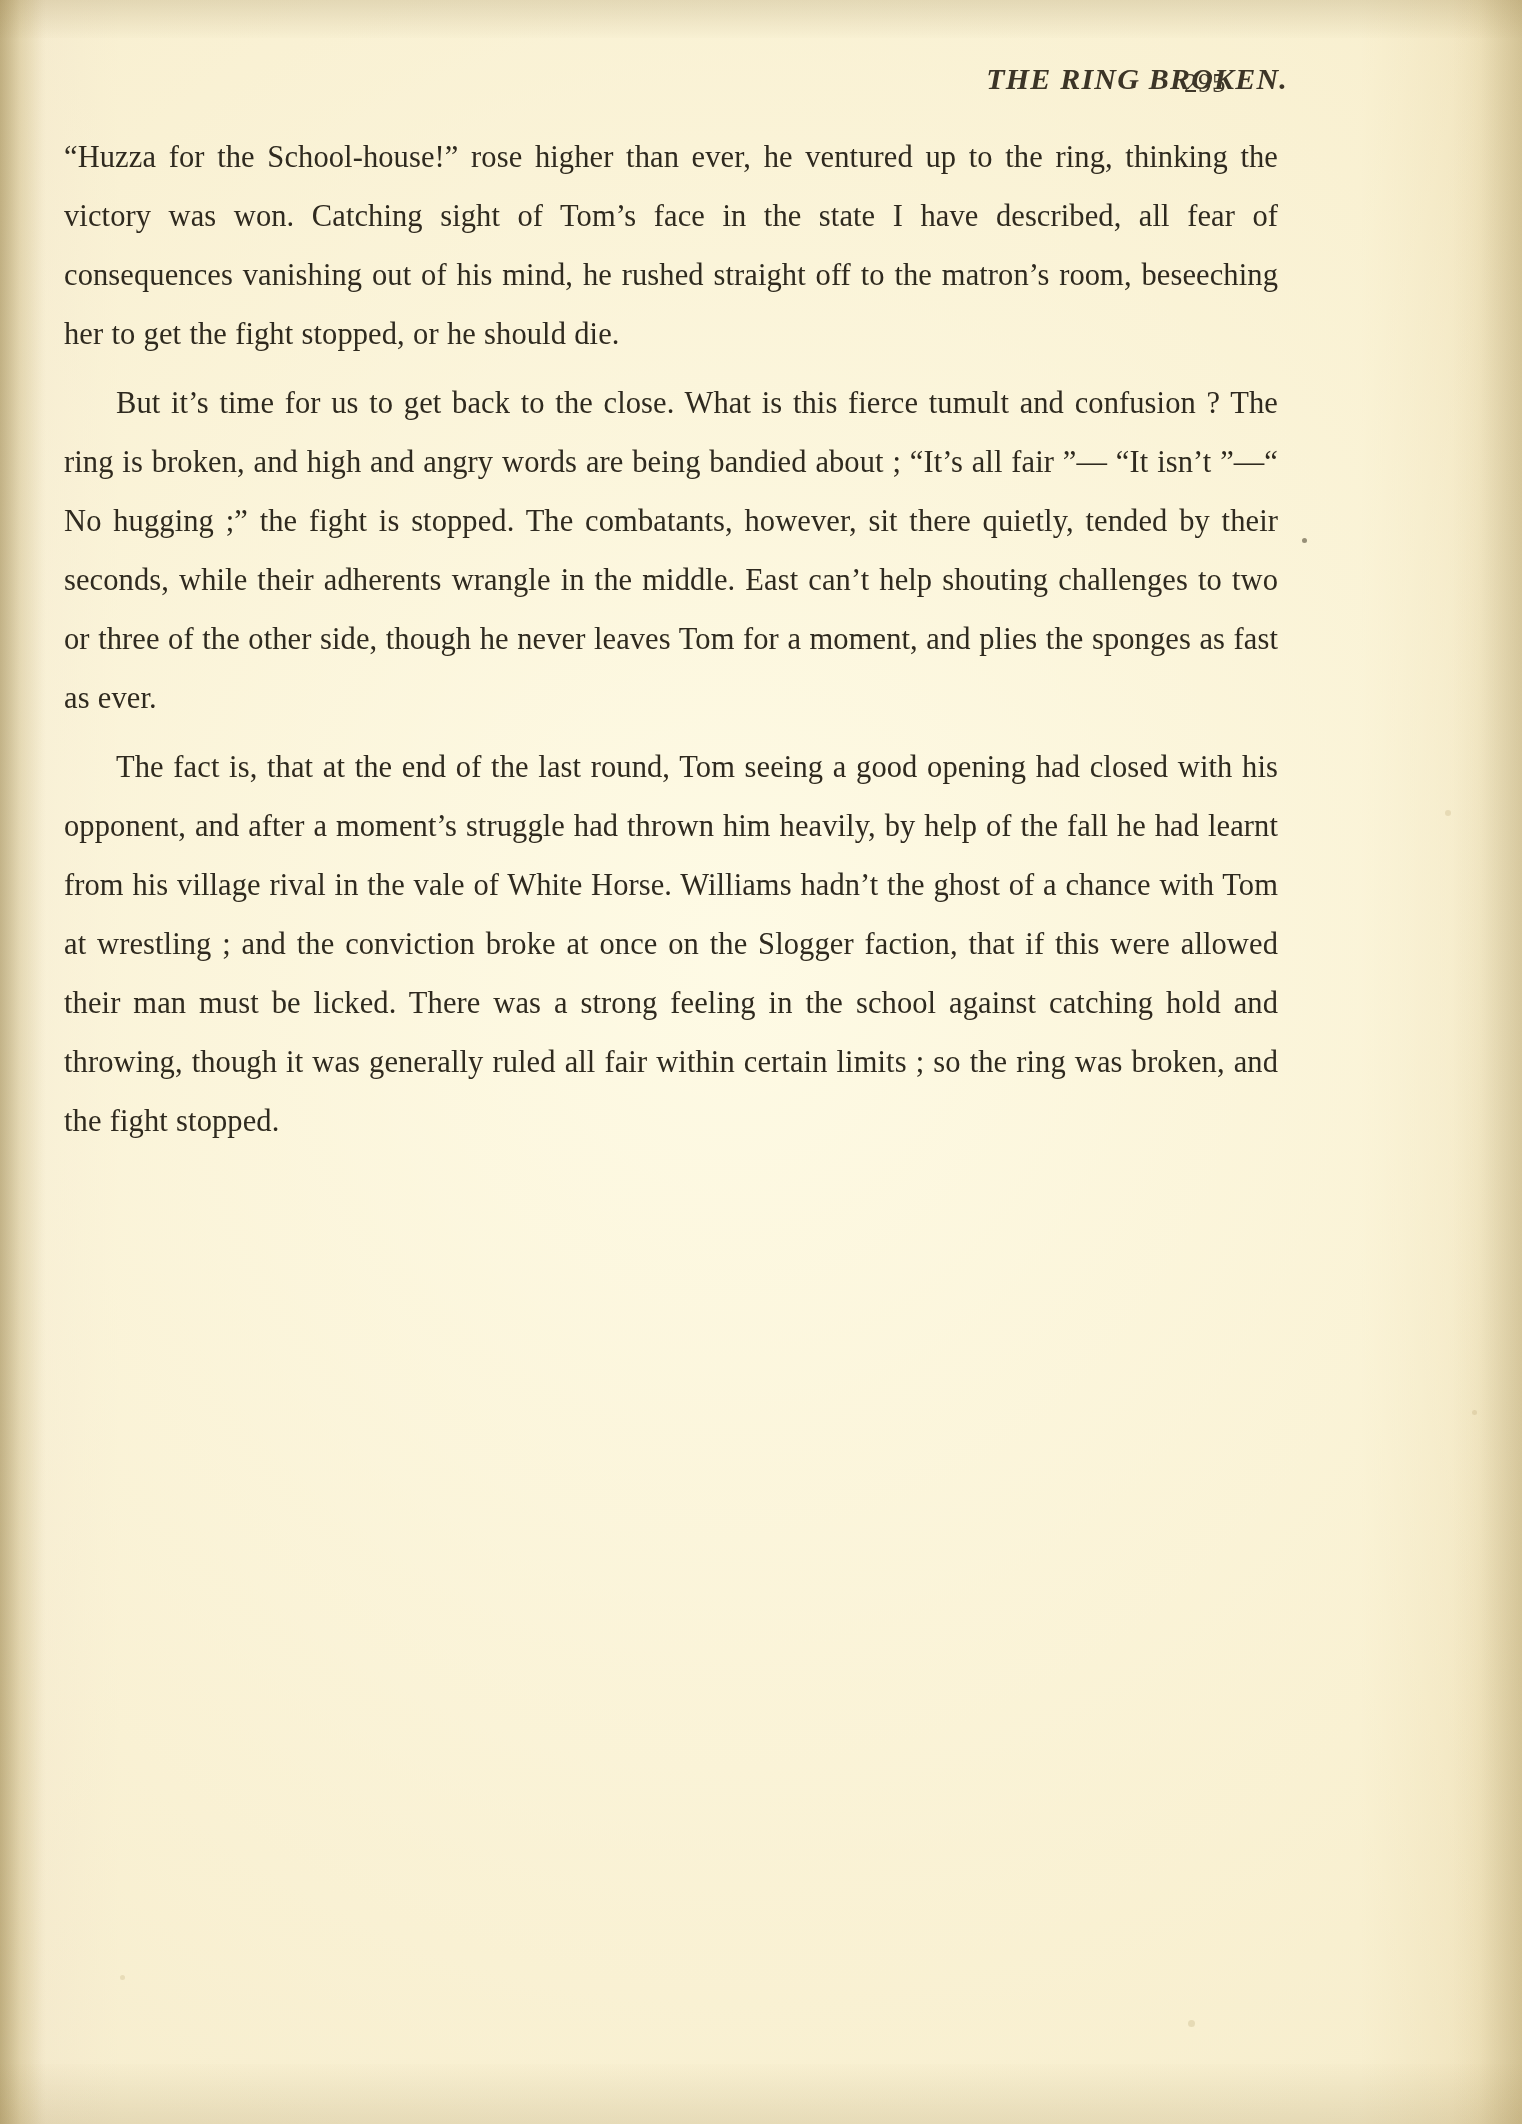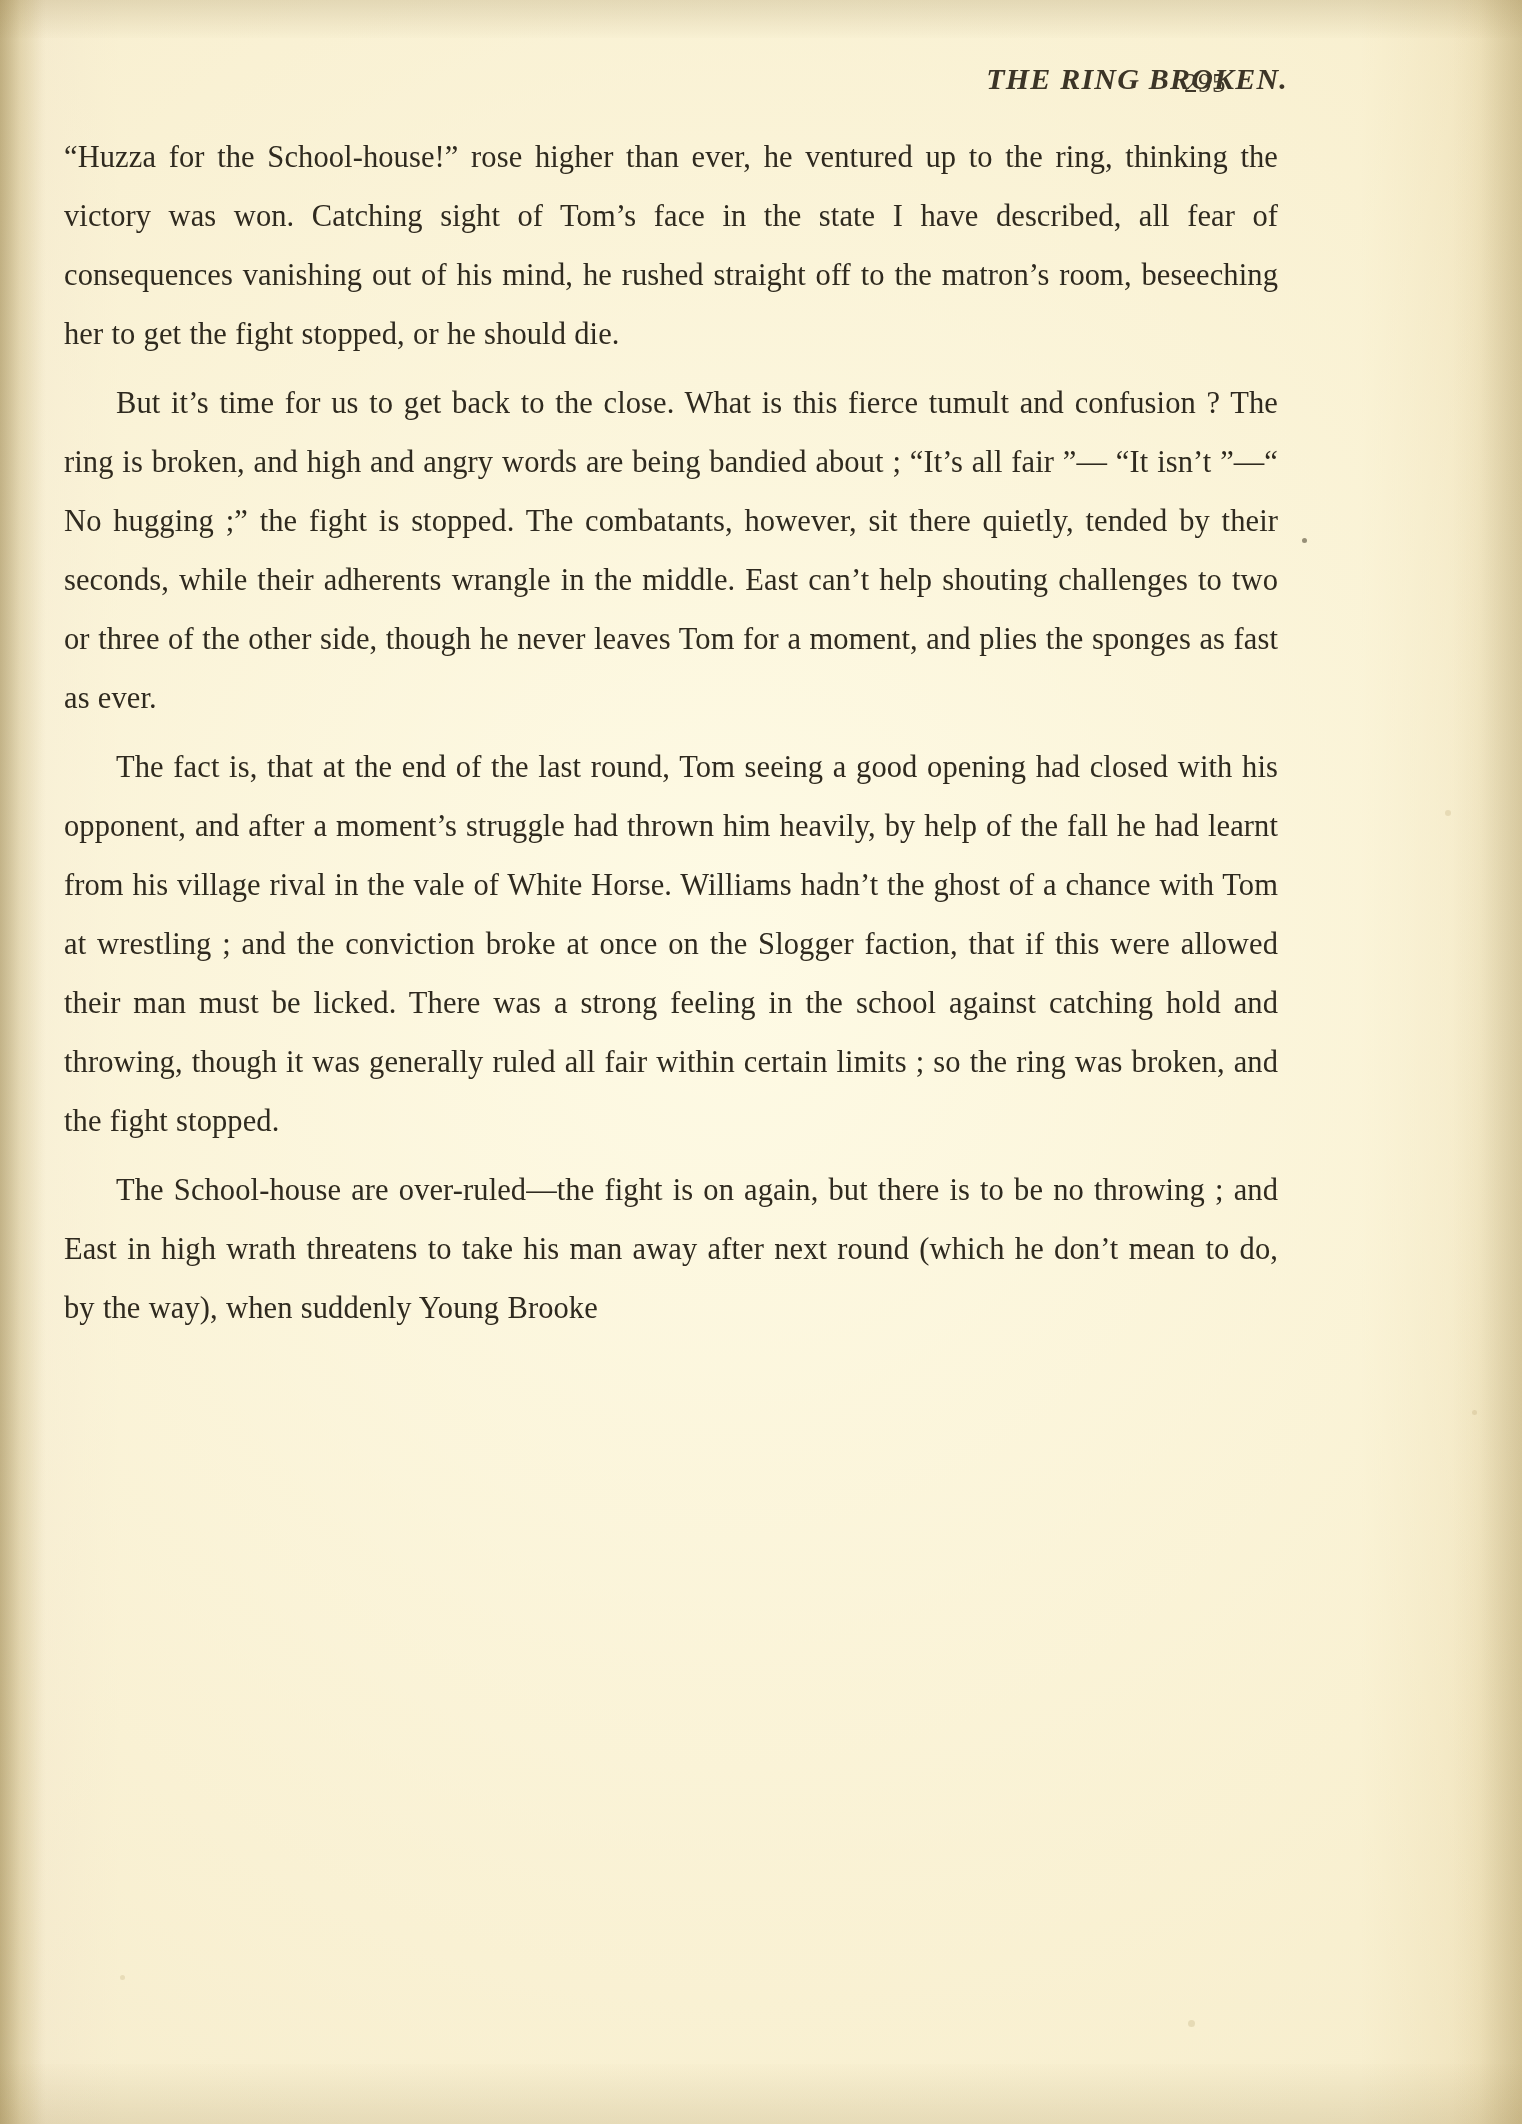--- a/index.html
+++ b/index.html
@@ -142,17 +142,16 @@
 
     <div class="header-line">
       <div class="running-head">THE RING BROKEN.</div>
       <div class="folio">295</div>
     </div>
 
     <div class="body-text">
       <p class="no-indent">“Huzza for the School-house!” rose higher than ever, he ventured up to the ring, thinking the victory was won. Catching sight of Tom’s face in the state I have described, all fear of consequences vanishing out of his mind, he rushed straight off to the matron’s room, beseeching her to get the fight stopped, or he should die.</p>
       <p>But it’s time for us to get back to the close.  What is this fierce tumult and confusion ?  The ring is broken, and high and angry words are being bandied about ; “It’s all fair ”— “It isn’t ”—“ No hugging ;” the fight is stopped.  The combatants, however, sit there quietly, tended by their seconds, while their adherents wrangle in the middle.  East can’t help shouting challenges to two or three of the other side, though he never leaves Tom for a moment, and plies the sponges as fast as ever.</p>
       <p>The fact is, that at the end of the last round, Tom seeing a good opening had closed with his opponent, and after a moment’s struggle had thrown him heavily, by help of the fall he had learnt from his village rival in the vale of White Horse.  Williams hadn’t the ghost of a chance with Tom at wrestling ; and the conviction broke at once on the Slogger faction, that if this were allowed their man must be licked. There was a strong feeling in the school against catching hold and throwing, though it was generally ruled all fair within certain limits ; so the ring was broken, and the fight stopped.</p>
-      <p>The School-house are over-ruled—the fight is on again, but there is to be no throwing ; and East in high wrath threatens to take his man away after next round (which he don’t mean to do, by the way), when suddenly Young Brooke</p>
     </div>
 
   </div>
 </div>
 
 </body></html>

